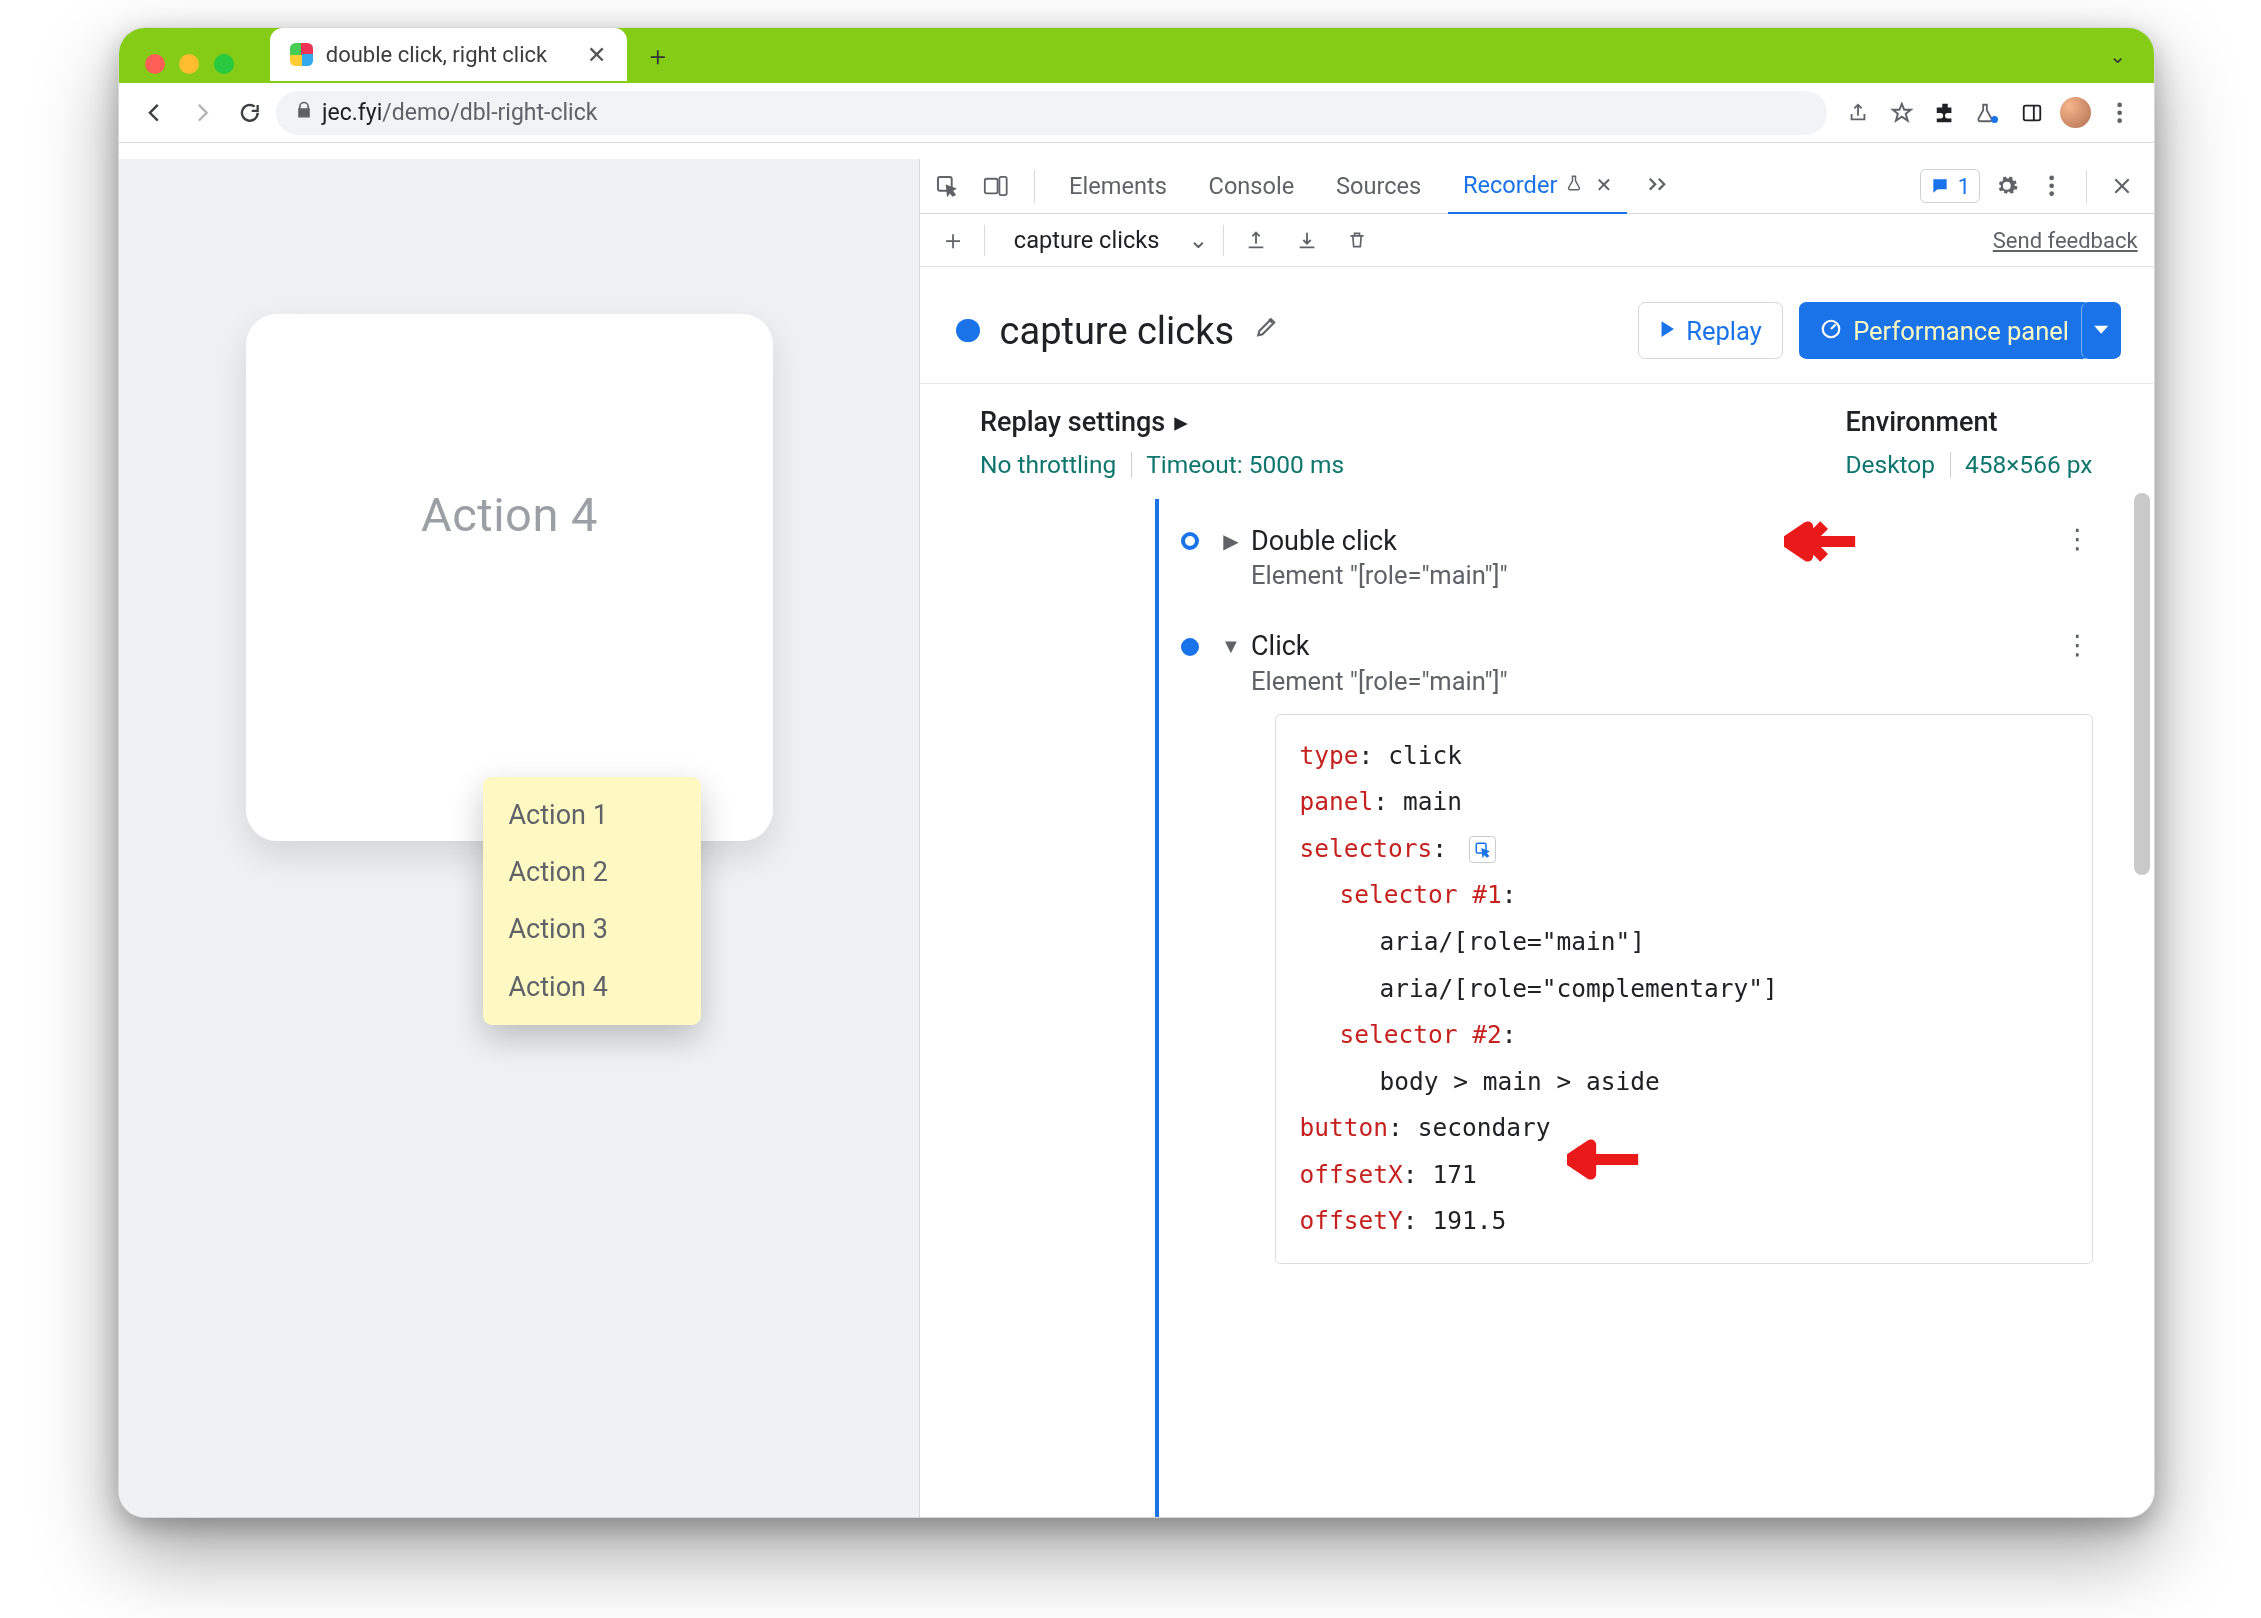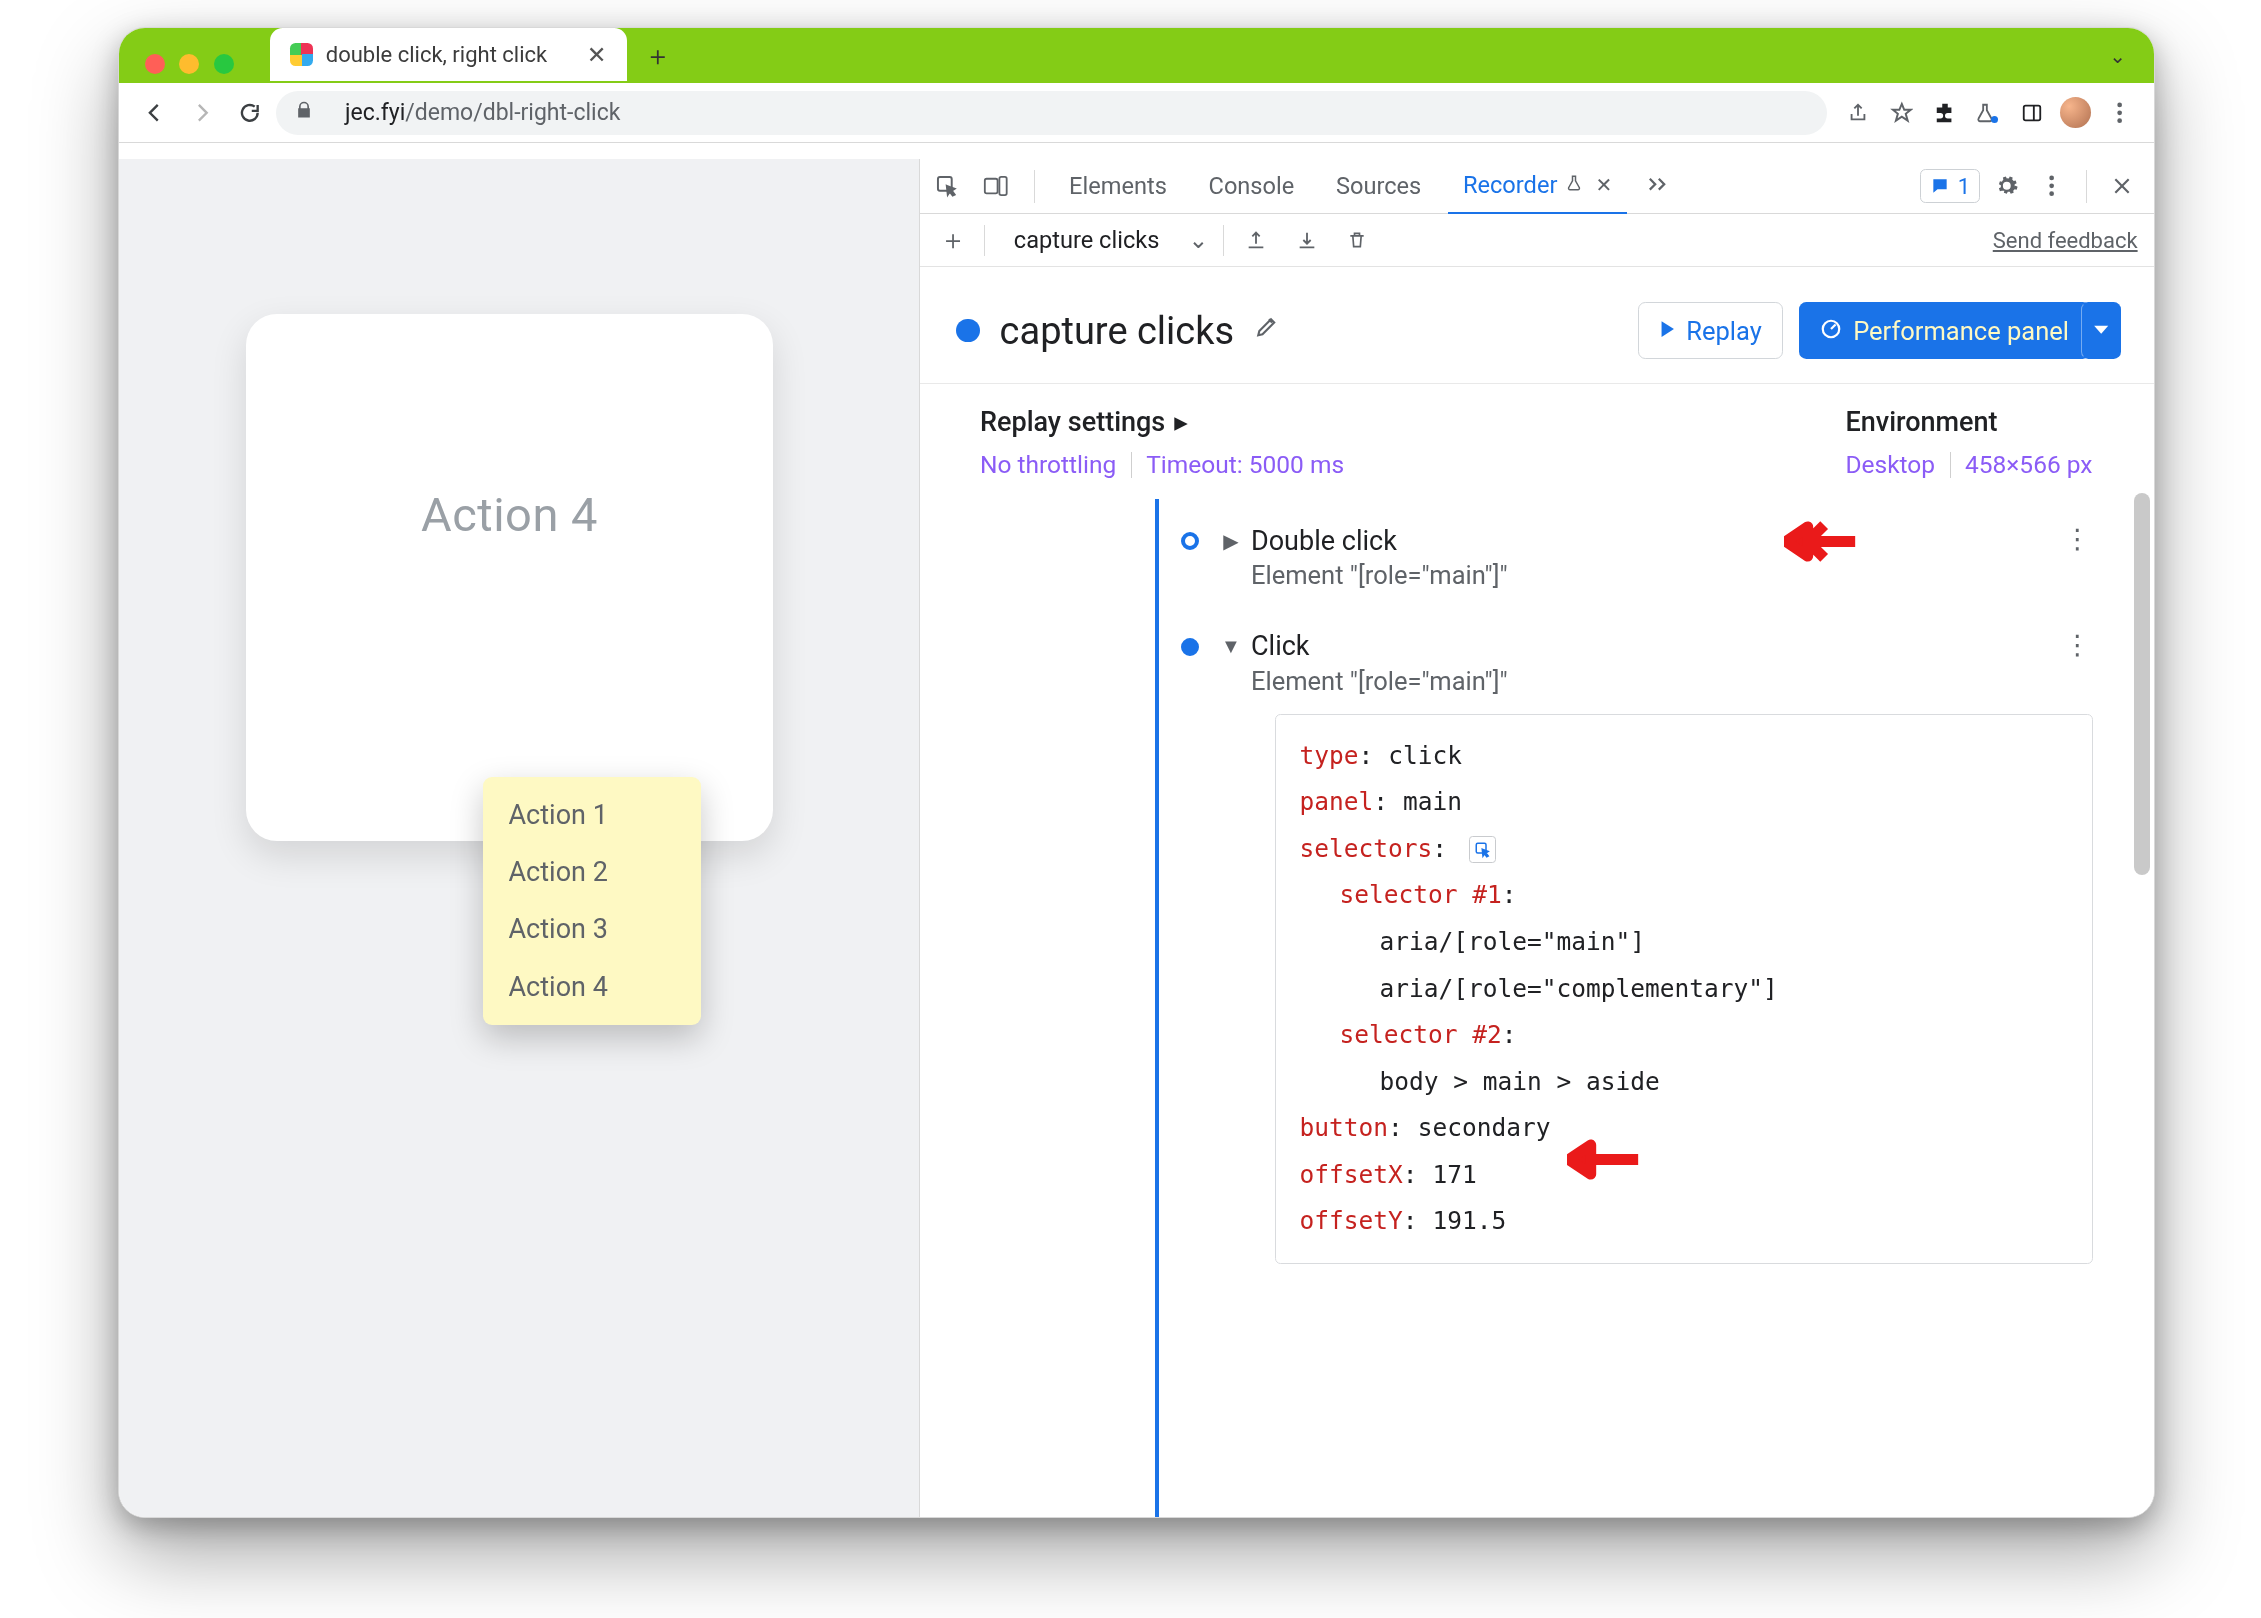--- a/index.html
+++ b/index.html
@@ -50,21 +50,21 @@
   
   .addrbar {
     height: 60px; background:#fff; border-bottom:0.9px solid #d9d9d9;
     display:flex; align-items:center; padding:0 14.5px; gap:5.5px;
   }
   .nav-btn { width:42px; height:42px; display:flex; align-items:center; justify-content:center; color:#5f6368; border-radius:50%;}
   .nav-btn.disabled{ color:#b6b6b6;}
   .omnibox {
     flex: 1 1 auto;
     height: 44px; background:#f1f3f4; border-radius:22px;
-    display:flex; align-items:center; gap:31px; padding:0 18px;
+    display:flex; align-items:center; gap:8px; padding:0 18px;
     color:#3c4043; font-size:23px;
   }
   .url-host { color:#202124; }
   .url-path { color:#5f6368; }
   .right-icons { display:flex; align-items:center; gap:3.6px; padding-left:5.5px;}
   .ricon { width:40px; height:40px; display:flex;align-items:center;justify-content:center; color:#5f6368; }
   .avatar { width:31px;height:31px;border-radius:50%; background: radial-gradient(circle at 30% 30%, #f7b58c, #b07050); }
   
   .content { position:absolute; top:131px; bottom:0; left:0; right:0; display:flex; }
   .page {
@@ -125,21 +125,21 @@
   .btn .play { font-size:20px;}
   
   .rec-scroll { flex:1; overflow:hidden; border-top:0.9px solid #e9e9e9; display:flex; }
   .rec-inner-scroll { flex:1; overflow-y:auto; position: relative; }
   .scrollbar-fake { width:25.5px; background:transparent; position:relative;}
   .scrollbar-thumb { position:absolute; right:3.6px; top:109px; width:16.4px; height:382px; background:#c9c9c9; border-radius:9px;}
   .settings-row {
     padding: 22px 36px 20px 60px; display:flex; gap:109px; color:#202124;
   }
   .settings-col .hd { font-size:27px; font-weight:500; display:flex; align-items:center; gap:9px; margin-bottom:12.7px;}
-  .settings-col .sub { font-size:24.5px; color:#8b5cf6; display:flex; gap:14.5px; align-items:center;}
+  .settings-col .sub { font-size:24.5px; color:#0f766e; display:flex; gap:14.5px; align-items:center;}
   .settings-col .sub .divider{ width:0.9px; height:25.5px; background:#cfcfcf;}
   
   .timeline { padding: 7.3px 36px 36px 36px; position:relative;}
   .tl-line { position:absolute; left:235px; top:0; bottom:-364px; width:3.6px; background:#1a73e8;}
   .step {
     position:relative; margin-left: 209px; padding: 18px 0 22px 55px;
   }
   .step .node {
     position:absolute; left:16.4px; top:25.5px; width:18px; height:18px; border-radius:50%;
     background:#fff; border:4.5px solid #1a73e8;

